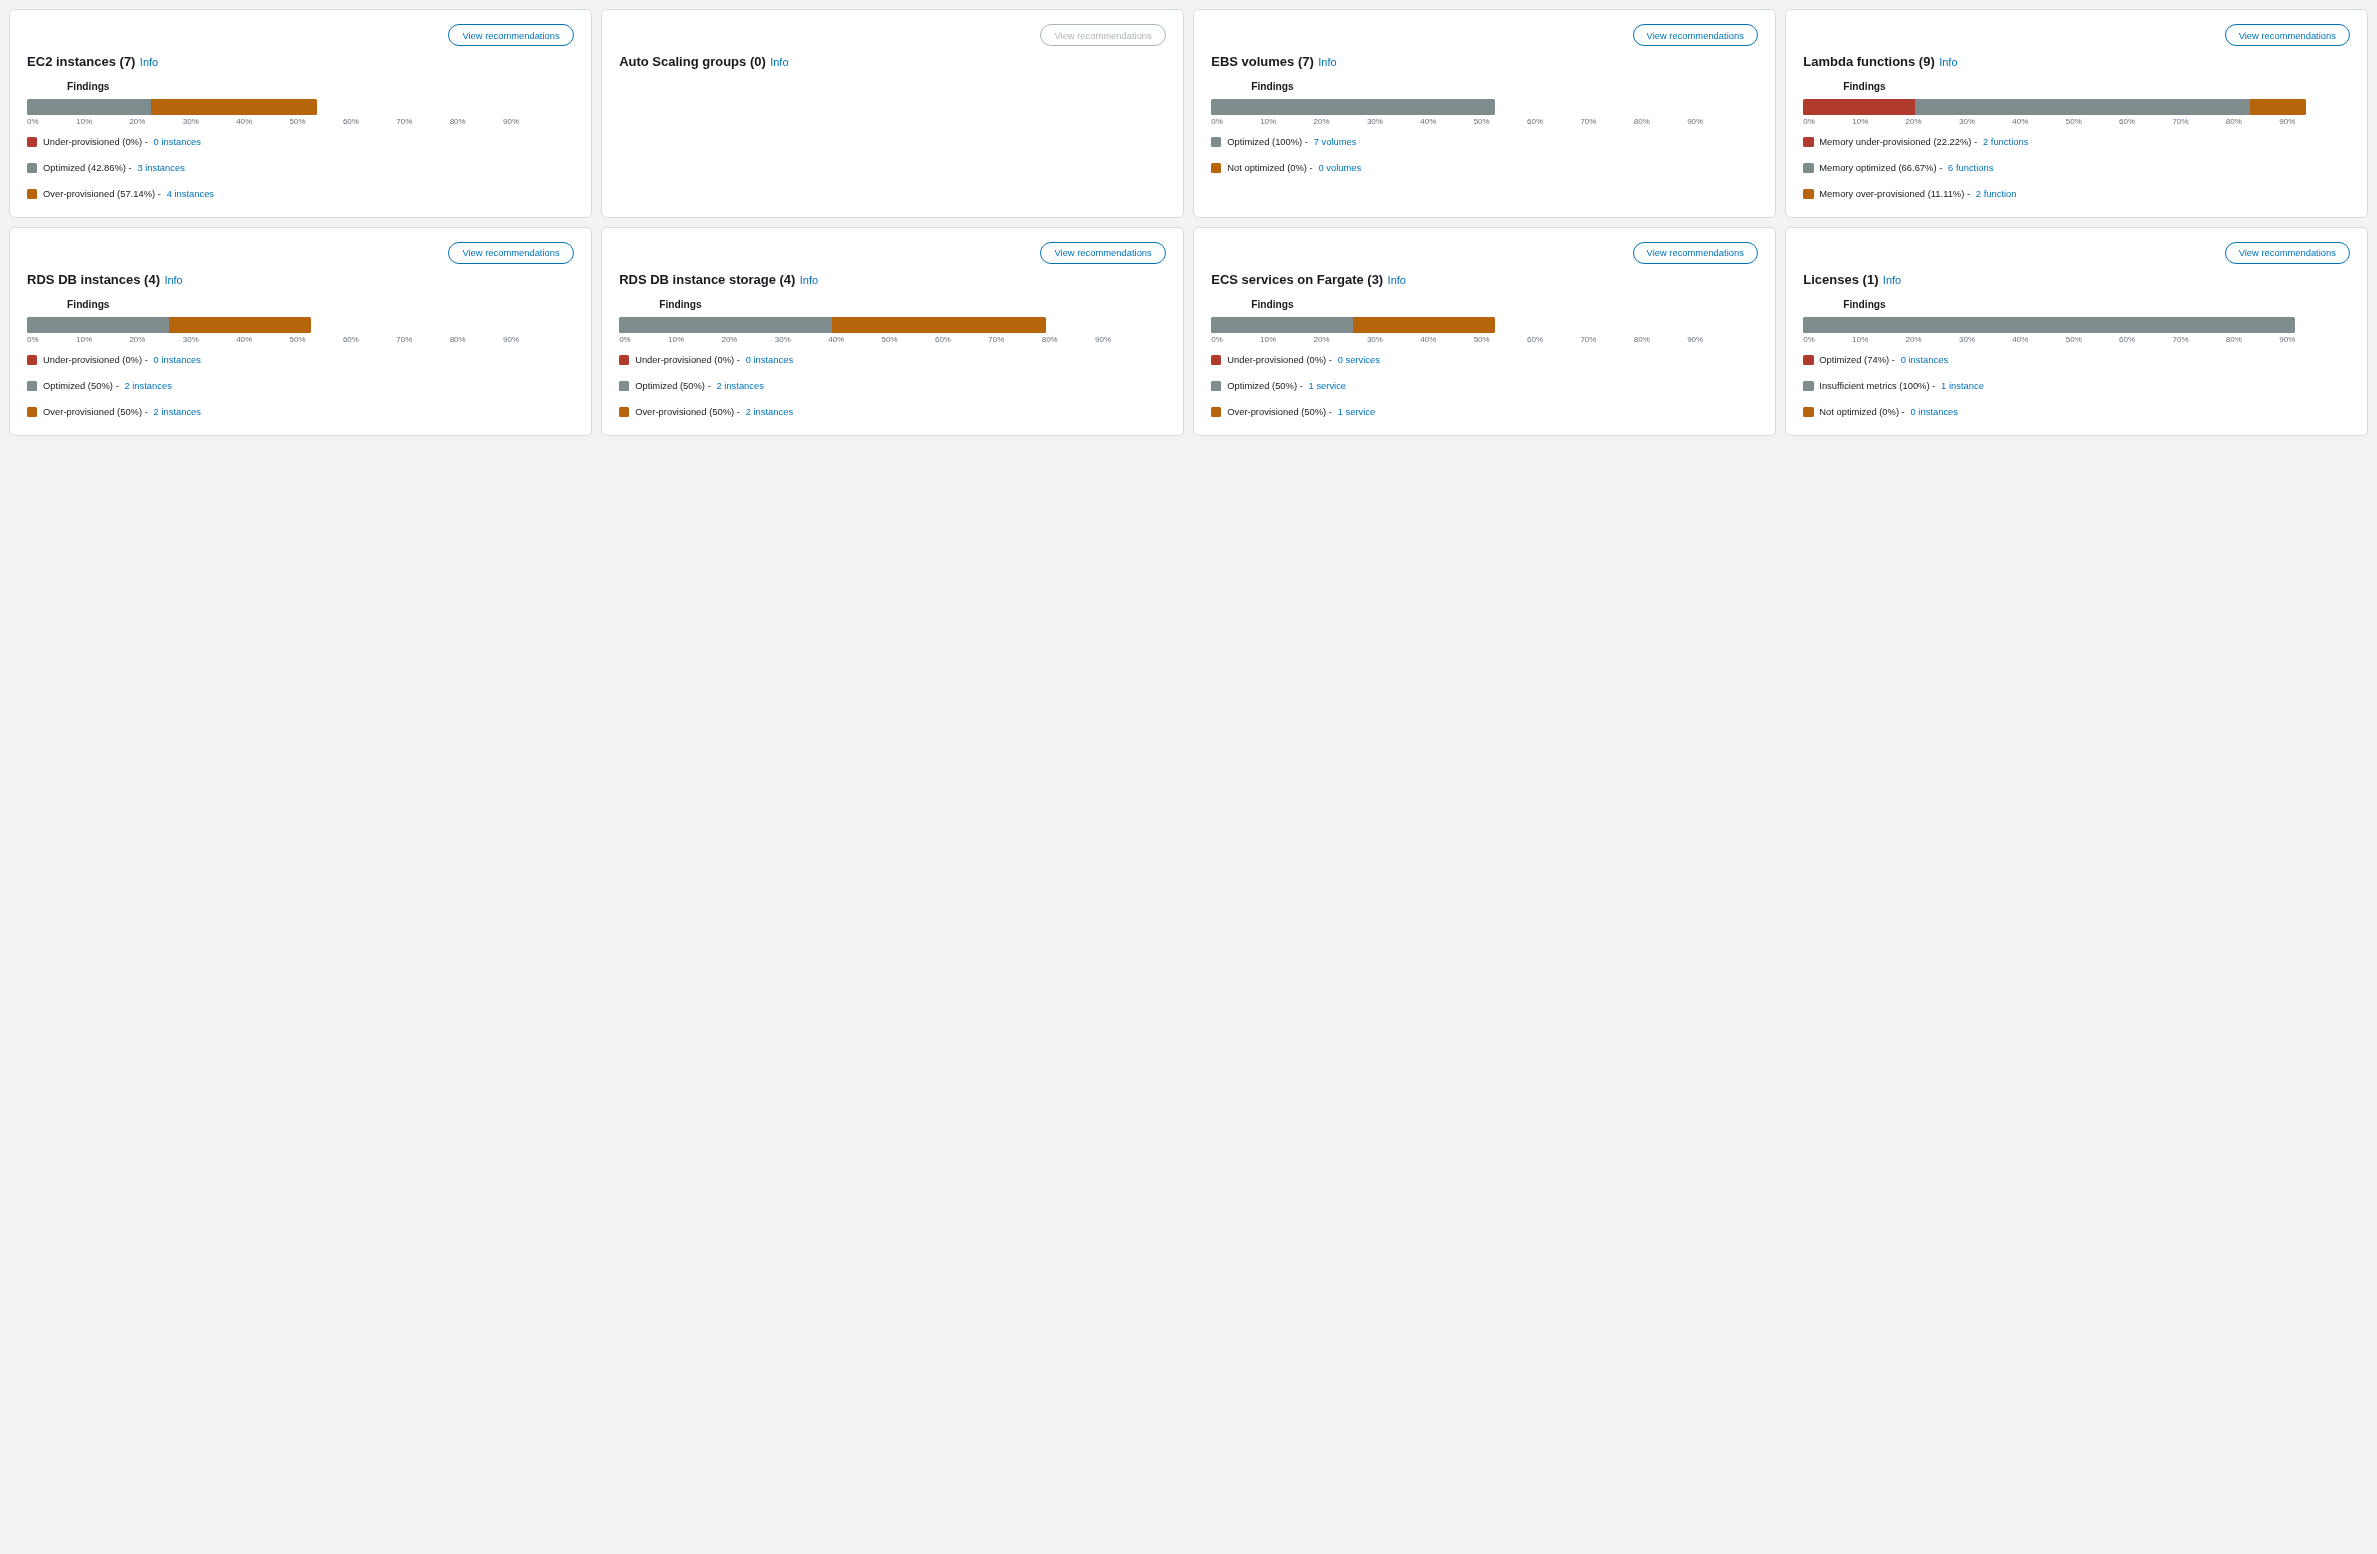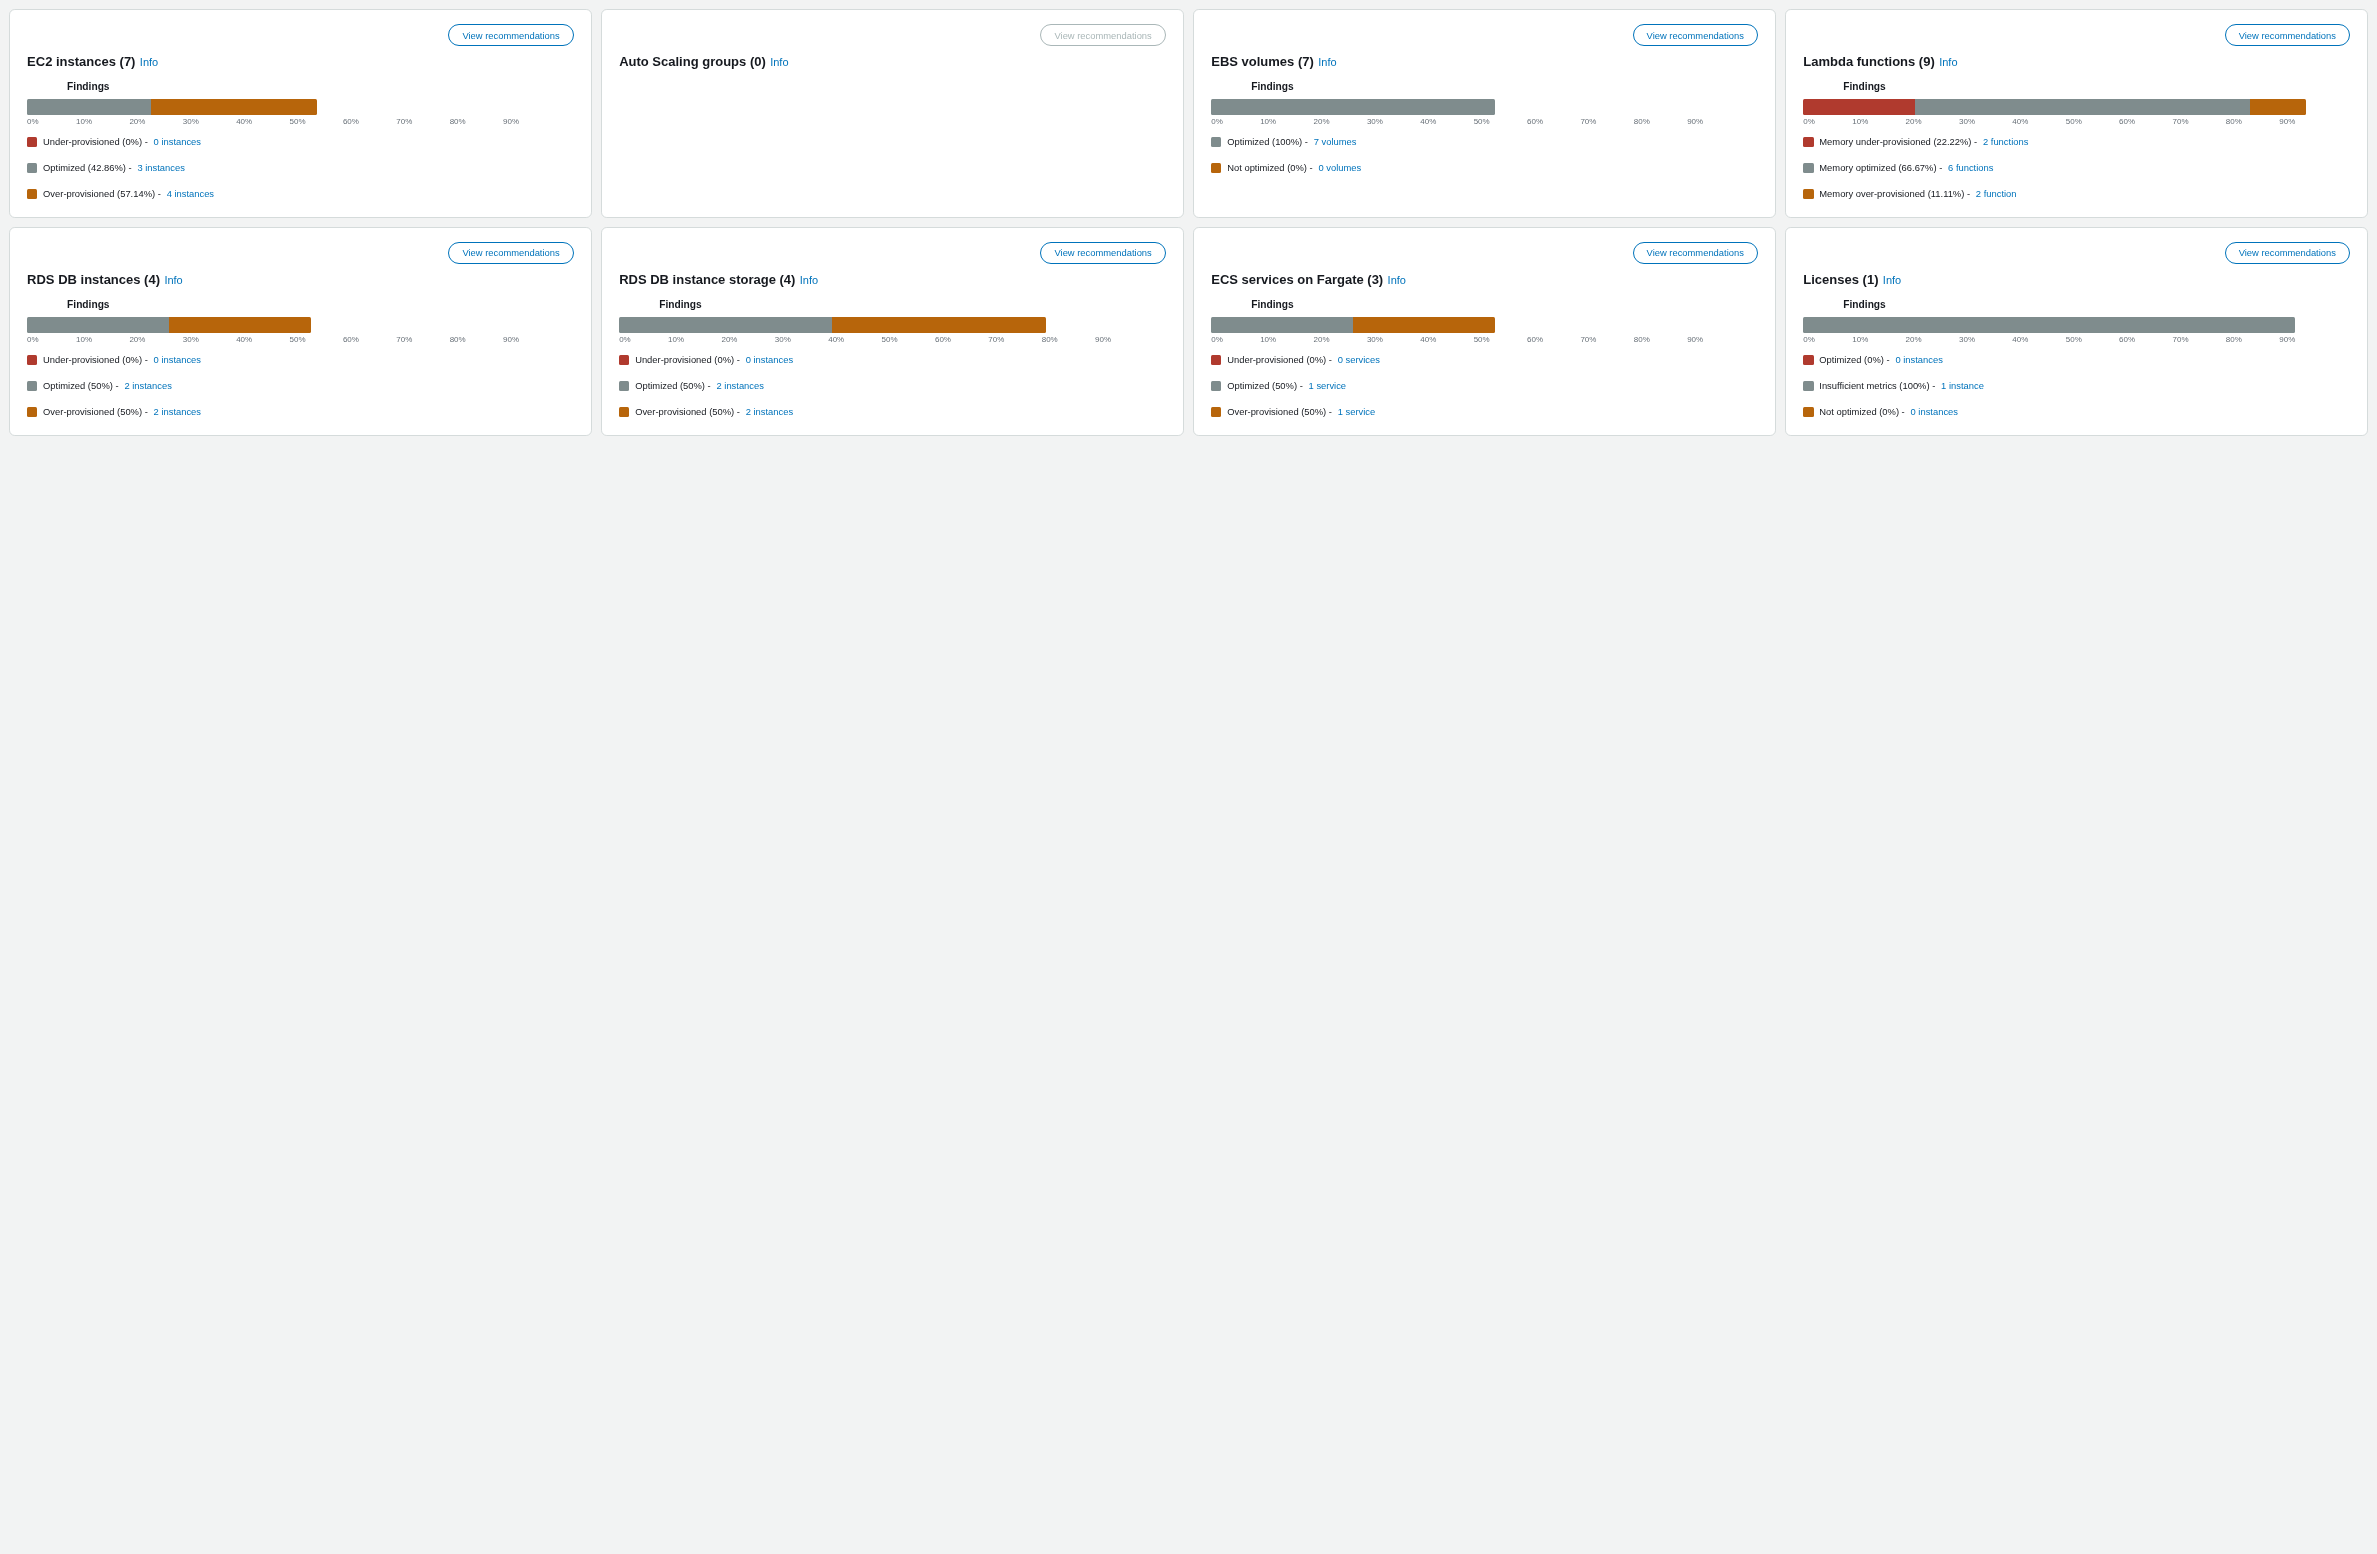--- a/index.html
+++ b/index.html
@@ -432,21 +432,21 @@
           <span>50%</span>
           <span>60%</span>
           <span>70%</span>
           <span>80%</span>
           <span>90%</span>
         </div>
       </div>
       <div class="legend">
         <div class="legend-item">
           <div class="legend-color color-under"></div>
-          <span class="legend-text">Optimized (0%) - </span>
+          <span class="legend-text">Optimized (74%) - </span>
           <a class="legend-link" href="#">0 instances</a>
         </div>
         <div class="legend-item">
           <div class="legend-color color-insufficient"></div>
           <span class="legend-text">Insufficient metrics (100%) - </span>
           <a class="legend-link" href="#">1 instance</a>
         </div>
         <div class="legend-item">
           <div class="legend-color color-not-optimized"></div>
           <span class="legend-text">Not optimized (0%) - </span>

